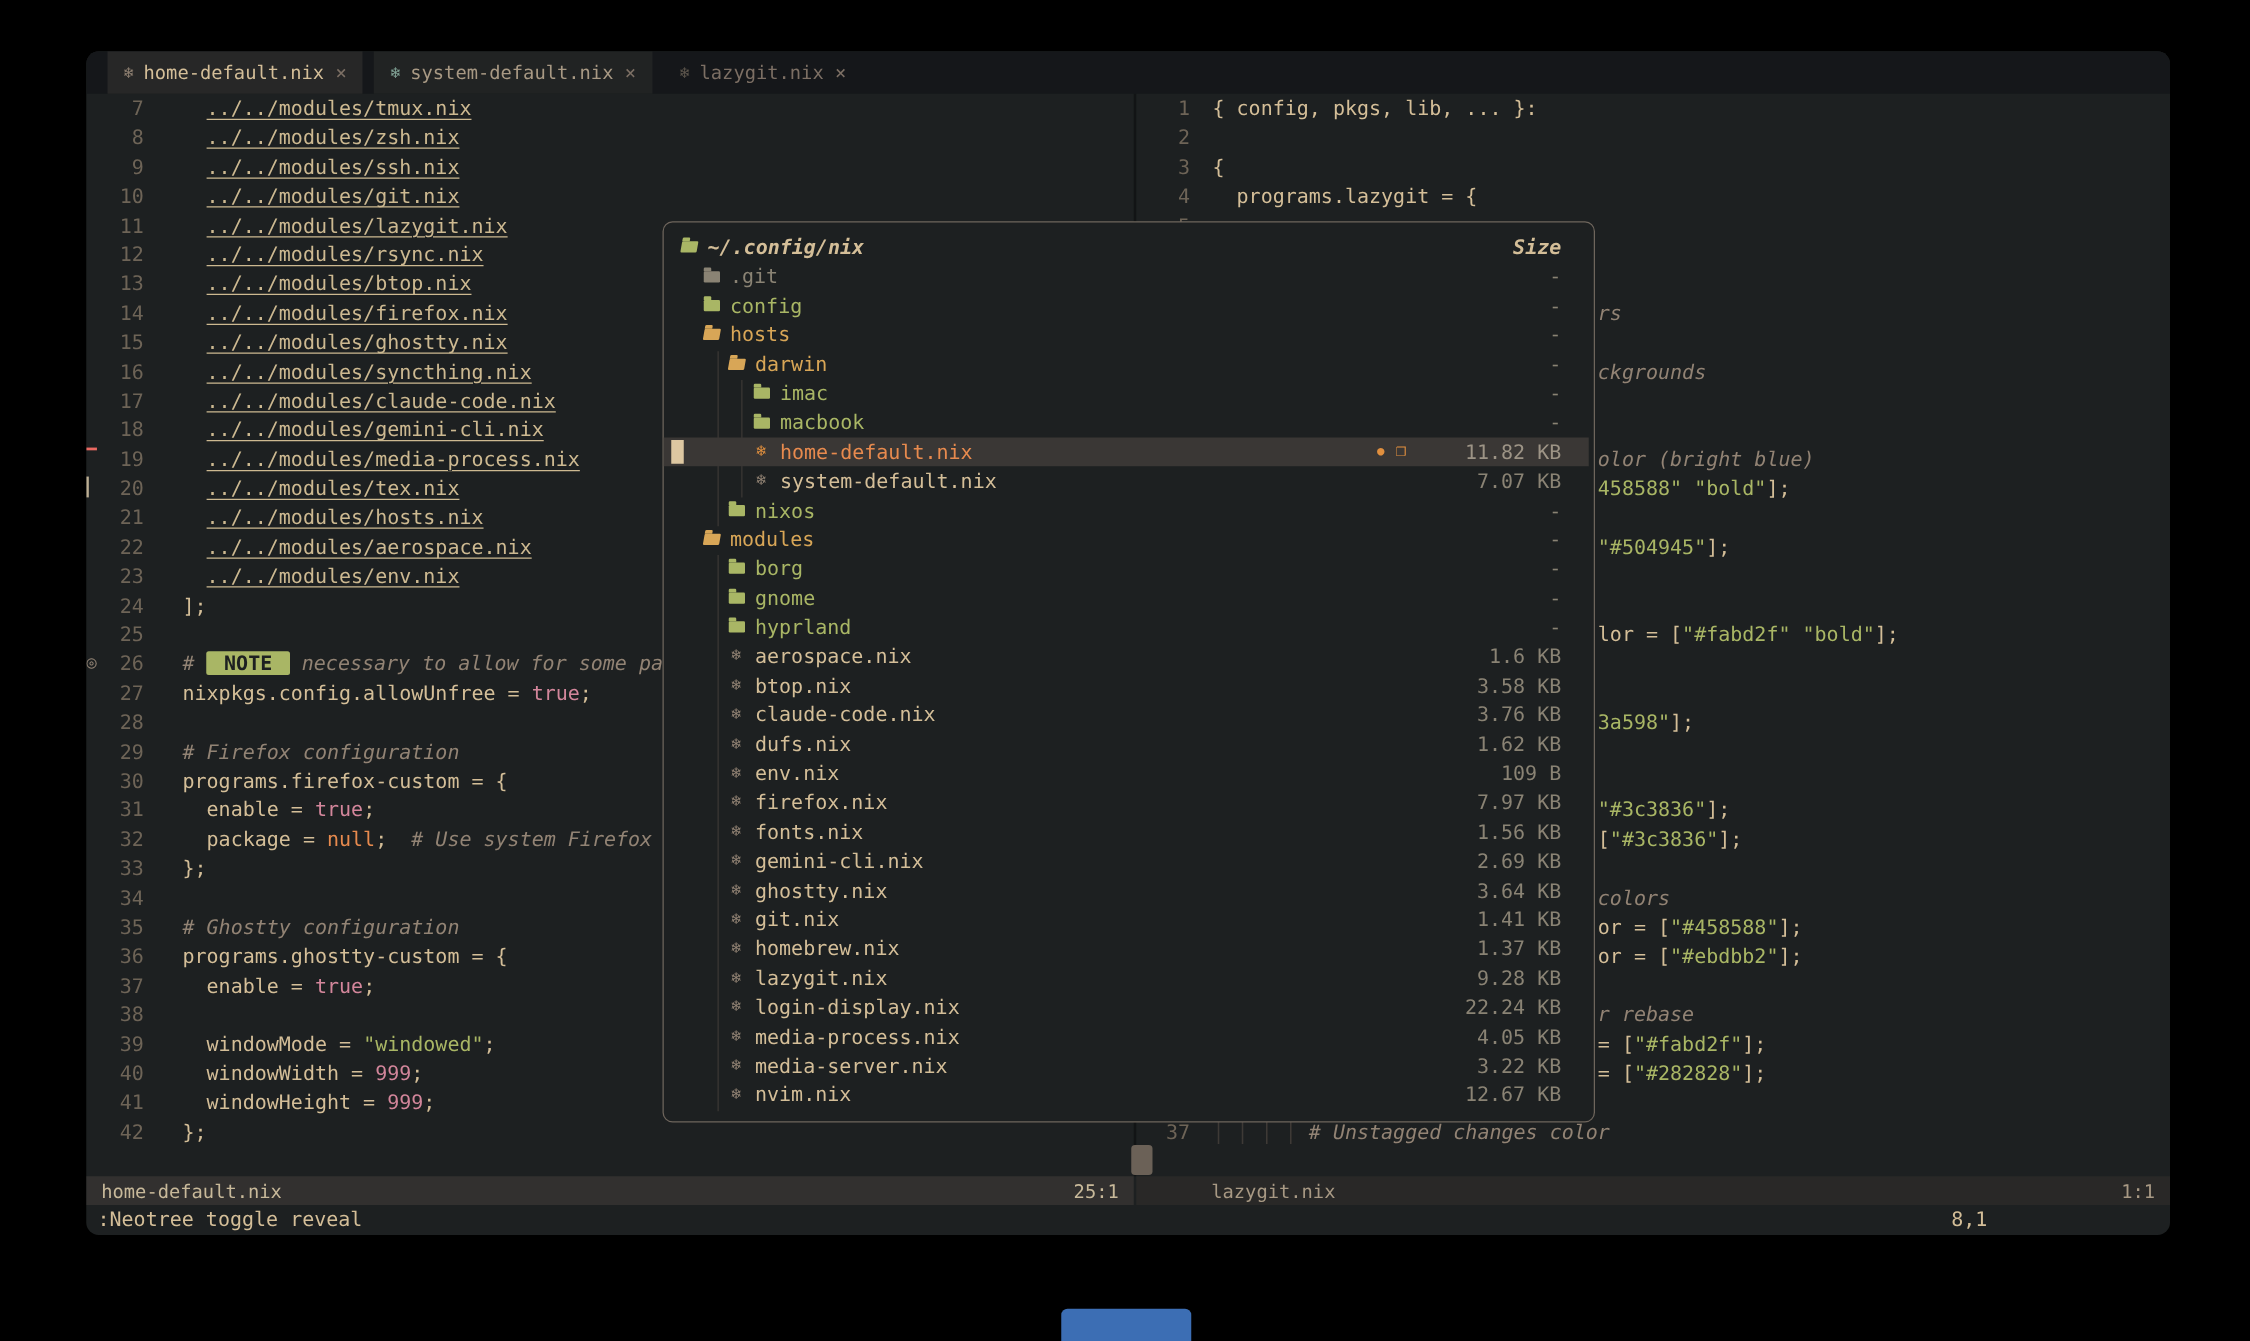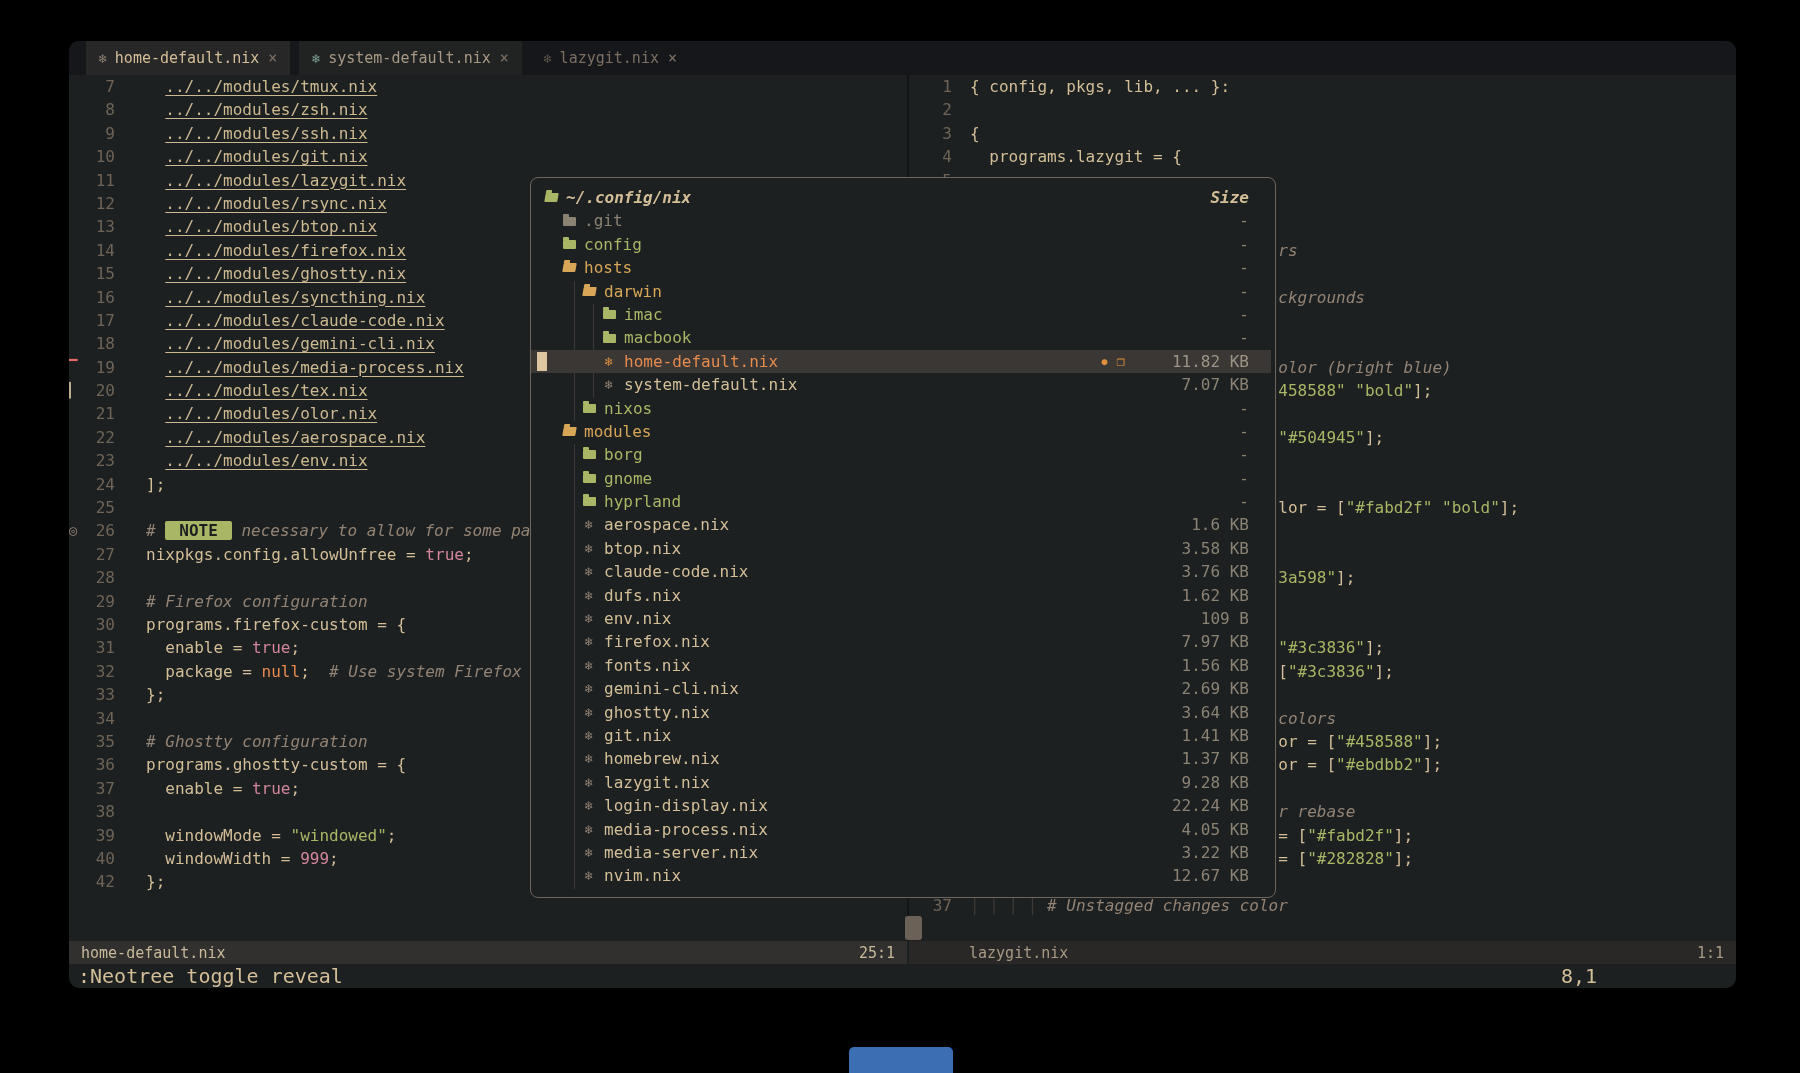--- a/index.html
+++ b/index.html
@@ -69,21 +69,21 @@
   .tsize{min-width:84px;text-align:right;color:#8a8374;}
   .trow.sel .tsize{color:#9d9486;}
   .cursor{position:absolute;left:6px;top:2px;bottom:2px;width:10px;background:#ddc7a1;}
   
   .sl{position:absolute;top:900px;height:23px;display:flex;align-items:center;font-size:15px;}
   #sl-left{left:0;width:838px;background:#32302f;color:#c8b99a;}
   #sl-right{left:840px;width:827px;background:#292827;color:#a89984;}
   #sl-left .sl-file{margin-left:12px;}
   #sl-right .sl-file{margin-left:60px;}
   .sl-pos{margin-left:auto;margin-right:12px;}
-  #cmdline{position:absolute;top:923px;left:0;width:100%;height:24px;line-height:24px;color:#d4be98;font-size:20px;}
+  #cmdline{position:absolute;top:923px;left:0;width:100%;height:24px;line-height:24px;color:#d4be98;font-size:16px;}
   #cmdline .cmd-text{position:absolute;left:9px;}
   #cmdline .cmd-ruler{position:absolute;left:1492px;}
   #cmdline .cmd-scroll{position:absolute;left:1628px;margin-top:41px;}
   
   #rp-scrollthumb{position:absolute;left:836px;top:875px;width:17px;height:24px;background:#6b6157;border-radius:3px;z-index:3;}
   #blue-bar{position:absolute;left:849px;top:1047px;width:104px;height:26px;background:#3c6eb4;border-radius:5px 5px 0 0;}
 </style>
 </head>
 <body>
 
@@ -174,21 +174,21 @@
     <span class="lcode"><span class="c-fg">  </span><span class="c-path">../../modules/media-process.nix</span></span>
   </div>
       <div class="eline">
     <span class="sign sign-chg">▎</span>
     <span class="lnum">20</span>
     <span class="lcode"><span class="c-fg">  </span><span class="c-path">../../modules/tex.nix</span></span>
   </div>
       <div class="eline">
     <span class="sign"></span>
     <span class="lnum">21</span>
-    <span class="lcode"><span class="c-fg">  </span><span class="c-path">../../modules/olor.nix</span></span>
+    <span class="lcode"><span class="c-fg">  </span><span class="c-path">../../modules/hosts.nix</span></span>
   </div>
       <div class="eline">
     <span class="sign"></span>
     <span class="lnum">22</span>
     <span class="lcode"><span class="c-fg">  </span><span class="c-path">../../modules/aerospace.nix</span></span>
   </div>
       <div class="eline">
     <span class="sign"></span>
     <span class="lnum">23</span>
     <span class="lcode"><span class="c-fg">  </span><span class="c-path">../../modules/env.nix</span></span>
@@ -269,20 +269,25 @@
   </div>
       <div class="eline">
     <span class="sign"></span>
     <span class="lnum">39</span>
     <span class="lcode"><span class="c-fg">  </span><span class="c-fg">windowMode = </span><span class="c-str">"windowed"</span><span class="c-fg">;</span></span>
   </div>
       <div class="eline">
     <span class="sign"></span>
     <span class="lnum">40</span>
     <span class="lcode"><span class="c-fg">  </span><span class="c-fg">windowWidth = </span><span class="c-pur">999</span><span class="c-fg">;</span></span>
+  </div>
+      <div class="eline">
+    <span class="sign"></span>
+    <span class="lnum">41</span>
+    <span class="lcode"><span class="c-fg">  </span><span class="c-fg">windowHeight = </span><span class="c-pur">999</span><span class="c-fg">;</span></span>
   </div>
       <div class="eline">
     <span class="sign"></span>
     <span class="lnum">42</span>
     <span class="lcode"><span class="c-fg">};</span></span>
   </div>
     </div>
   <div id="separator"></div>
   <div id="right-pane" class="pane">
       <div class="eline">

